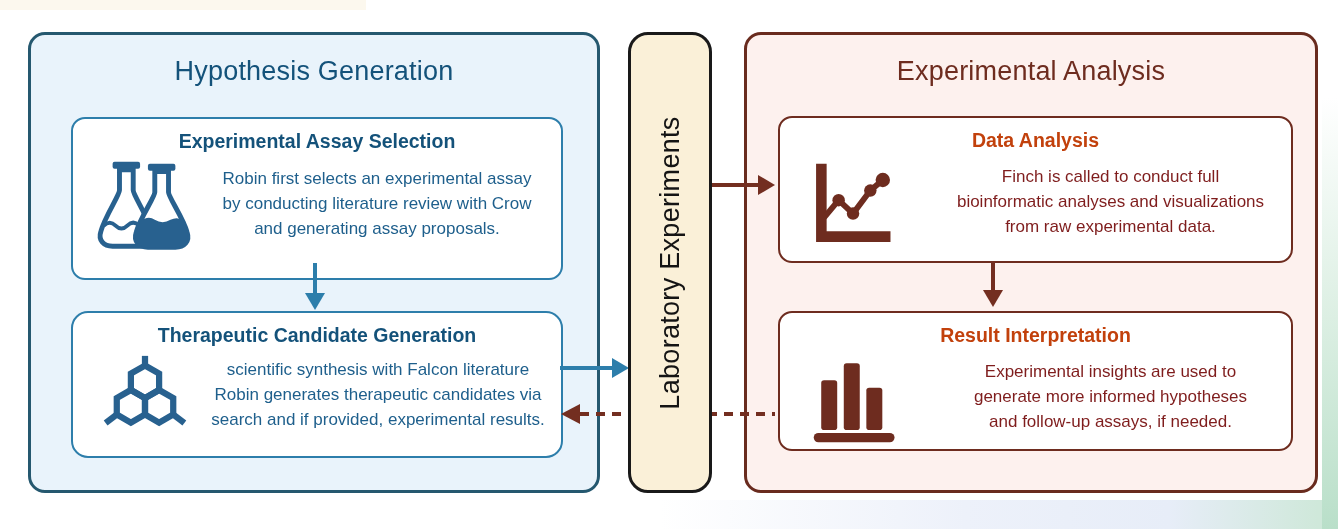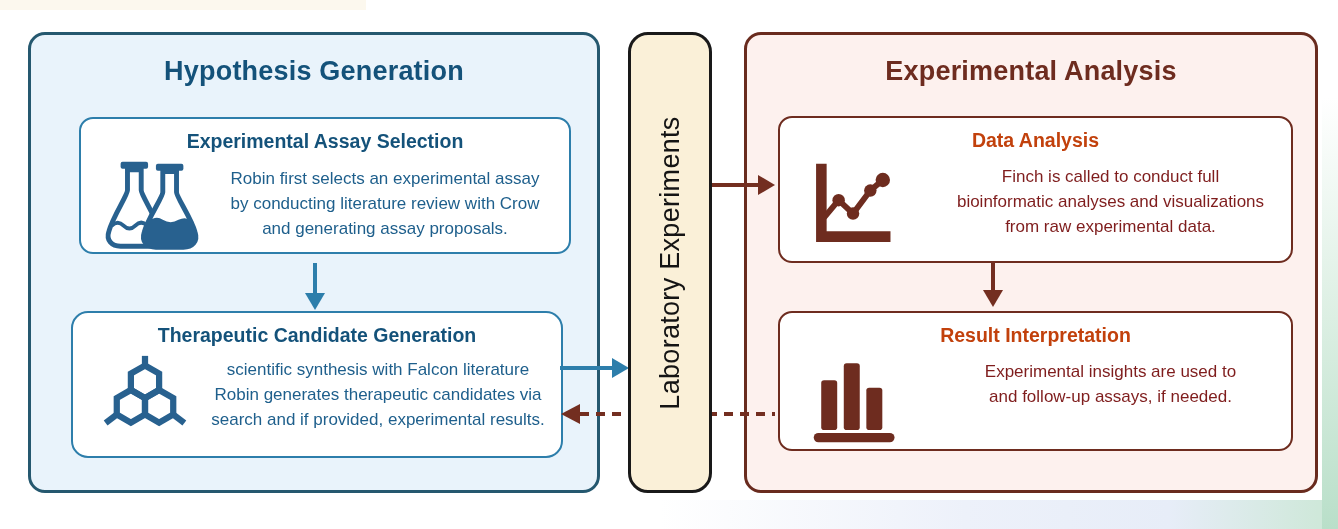--- a/index.html
+++ b/index.html
@@ -21,21 +21,21 @@
   .right-strip {
     position:absolute; left:1322px; top:60px; width:16px; height:469px;
     background:linear-gradient(to bottom, rgba(255,255,255,0) 8%, #dcefe3 55%, #b9dfc9 100%);
   }
 
   
   .panel { position:absolute; top:32px; height:461px; border-radius:17px; }
   .panel.blue  { left:28px;  width:572px; background:#e9f3fb; border:3px solid #25586f; z-index:1; }
   .panel.red   { left:744px; width:574px; background:#fdf1ee; border:3px solid #692b1e; z-index:1; }
   .panel-title { position:absolute; top:21px; left:0; right:0; text-align:center;
-                 font-size:27px; font-weight:bold; letter-spacing:0.2px; }
+                 font-size:27px; font-weight:normal; letter-spacing:0.2px; }
   .panel.blue .panel-title { color:#14527a; }
   .panel.red  .panel-title { color:#6e2c1f; }
 
   
   .ibox { position:absolute; background:#ffffff; border-radius:14px; }
   .panel.blue .ibox { border:2.5px solid #2d7eab; }
   .panel.red  .ibox { border:2.5px solid #6e2c1f; }
   .ibox-title { position:absolute; top:11px; left:0; right:0; text-align:center;
                 font-size:19.5px; font-weight:bold; }
   .panel.blue .ibox-title { color:#14527a; }
@@ -66,21 +66,21 @@
 
 <div id="canvas">
 
   <div class="top-strip"></div>
   <div class="bottom-strip"></div>
   <div class="right-strip"></div>
 
   <div class="panel blue">
     <div class="panel-title">Hypothesis Generation</div>
 
-    <div class="ibox" style="left:48px; top:82px; width:492px; height:137px;">
+    <div class="ibox" style="left:40px; top:82px; width:492px; height:163px;">
       <div class="ibox-title">Experimental Assay Selection</div>
       <svg class="ibox-icon" style="left:20px; top:36px;" width="102" height="100" viewBox="0 0 104 100">
         <g stroke="#28618f" fill="none" stroke-width="5">
           <path d="M27 14 v21 C27 40 12 62 8 77 C5 86 11 92 20 92 h28 C57 92 63 86 60 77 C56 62 41 40 41 35 V14 Z" fill="#ffffff"></path>
           <path d="M11 71 q6 -6 12 0 t12 0 t12 0" stroke-width="4"></path>
         </g>
         <rect x="20" y="6" width="28" height="7" rx="2" fill="#28618f"></rect>
         <g stroke="#28618f" fill="#ffffff" stroke-width="5">
           <path d="M63 16 v21 C63 42 48 63 44 78 C41 87 47 93 56 93 h28 C93 93 99 87 96 78 C92 63 77 42 77 37 V16 Z"></path>
         </g>
@@ -141,20 +141,21 @@
     <div class="ibox" style="left:31px; top:276px; width:515px; height:140px;">
       <div class="ibox-title">Result Interpretation</div>
       <svg class="ibox-icon" style="left:28px; top:40px;" width="96" height="94" viewBox="0 0 100 100">
         <rect x="13" y="29" width="17" height="53" rx="3" fill="#6e2c1f"></rect>
         <rect x="37" y="11" width="17" height="71" rx="3" fill="#6e2c1f"></rect>
         <rect x="61" y="37" width="17" height="45" rx="3" fill="#6e2c1f"></rect>
         <rect x="5" y="85" width="86" height="10" rx="5" fill="#6e2c1f"></rect>
       </svg>
       <div class="ibox-text" style="left:160px; right:10px; top:46px;">
         <span>Experimental insights are used to</span>
+        <span>generate more informed hypotheses</span>
         <span>and follow-up assays, if needed.</span>
       </div>
     </div>
   </div>
 
   <svg id="arrows">
 
     <g>
       <line x1="315" y1="263" x2="315" y2="296" stroke="#2d7eab" stroke-width="4"></line>
       <polygon points="315,310 305,293 325,293" fill="#2d7eab"></polygon>

